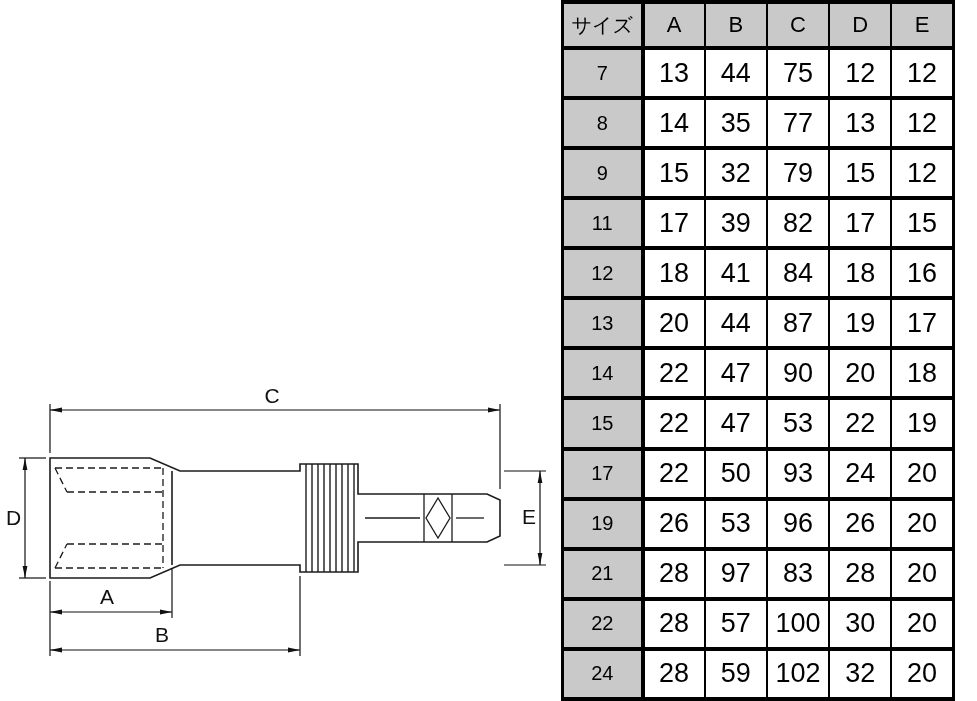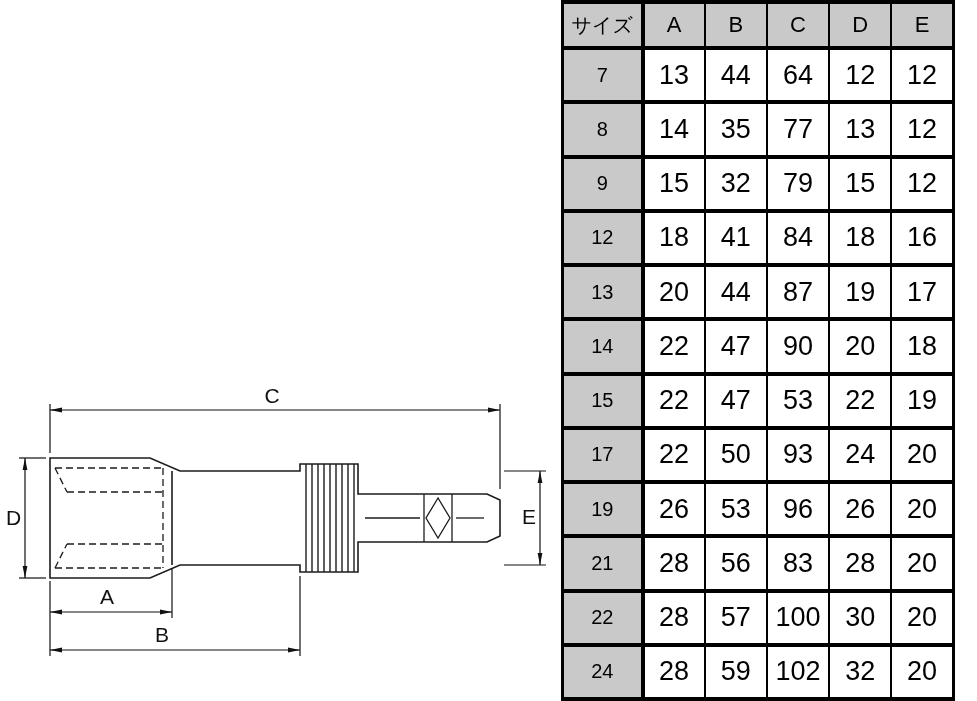--- a/index.html
+++ b/index.html
@@ -130,39 +130,47 @@
           <th class="head">C</th>
           <th class="head">D</th>
           <th class="head">E</th>
         </tr>
       </thead>
     <tbody>
         <tr>
           <th class="col-size">7</th>
           <td class="val">13</td>
           <td class="val">44</td>
-          <td class="val">64</td>
+          <td class="val">75</td>
           <td class="val">12</td>
           <td class="val">12</td>
         </tr>
         <tr>
           <th class="col-size">8</th>
           <td class="val">14</td>
           <td class="val">35</td>
           <td class="val">77</td>
           <td class="val">13</td>
           <td class="val">12</td>
         </tr>
         <tr>
           <th class="col-size">9</th>
           <td class="val">15</td>
           <td class="val">32</td>
           <td class="val">79</td>
           <td class="val">15</td>
           <td class="val">12</td>
+        </tr>
+        <tr>
+          <th class="col-size">11</th>
+          <td class="val">17</td>
+          <td class="val">39</td>
+          <td class="val">82</td>
+          <td class="val">17</td>
+          <td class="val">15</td>
         </tr>
         <tr>
           <th class="col-size">12</th>
           <td class="val">18</td>
           <td class="val">41</td>
           <td class="val">84</td>
           <td class="val">18</td>
           <td class="val">16</td>
         </tr>
         <tr>
@@ -201,21 +209,21 @@
           <th class="col-size">19</th>
           <td class="val">26</td>
           <td class="val">53</td>
           <td class="val">96</td>
           <td class="val">26</td>
           <td class="val">20</td>
         </tr>
         <tr>
           <th class="col-size">21</th>
           <td class="val">28</td>
-          <td class="val">56</td>
+          <td class="val">97</td>
           <td class="val">83</td>
           <td class="val">28</td>
           <td class="val">20</td>
         </tr>
         <tr>
           <th class="col-size">22</th>
           <td class="val">28</td>
           <td class="val">57</td>
           <td class="val">100</td>
           <td class="val">30</td>

